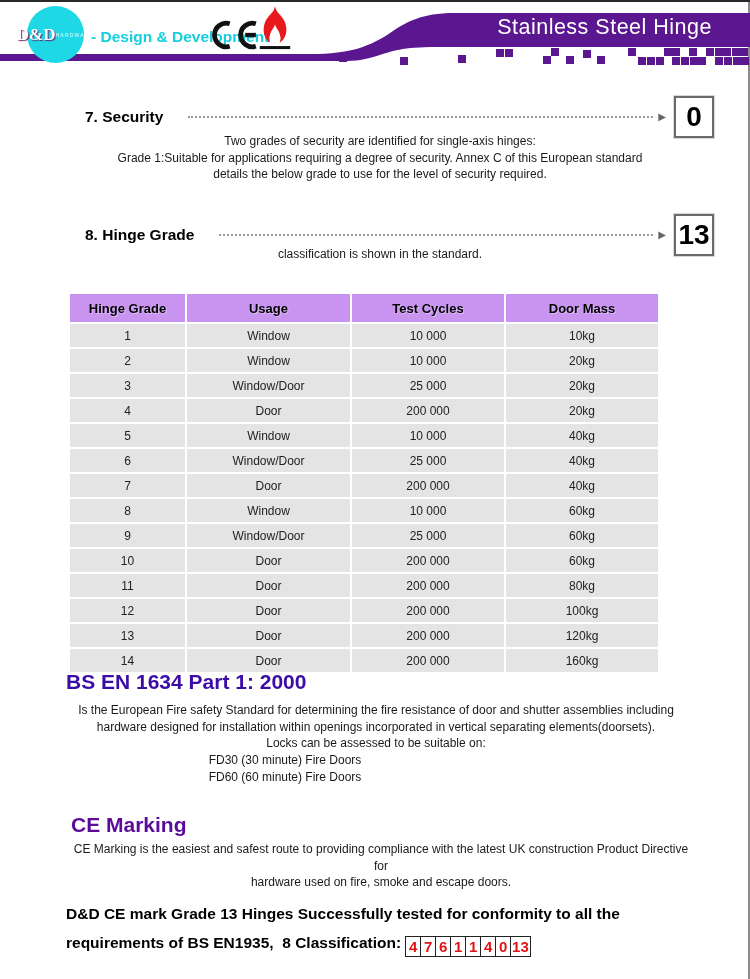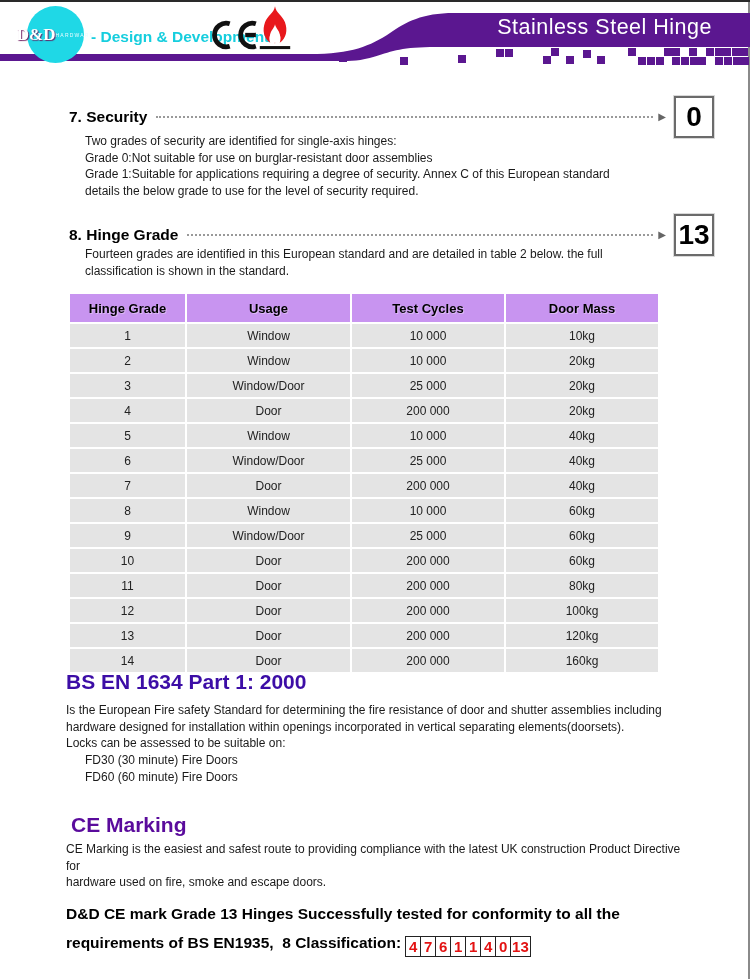--- a/index.html
+++ b/index.html
@@ -22,30 +22,30 @@
     font-family:"Liberation Serif",serif;font-weight:bold;font-size:17px;color:#fff;
     text-shadow:1px 1px 1px rgba(105,20,90,.9);line-height:16px;
   }
   .logo-sub{font-size:5px;letter-spacing:1.2px;color:#eafcff;line-height:6px;}
   .tagline{position:absolute;left:91px;top:28px;color:#16cede;font-weight:bold;font-size:15.5px;}
   .ce-mark{position:absolute;left:210px;top:15px;}
   .flame{position:absolute;left:256px;top:5px;}
   .deco-sq{position:absolute;width:8px;height:8px;background:#5b1790;}
   
   .sec-row{position:absolute;left:68px;right:36px;height:42px;display:flex;align-items:center;}
-  .sec-row h2{font-size:15.5px;margin:1px;white-space:nowrap;color:#000;}
+  .sec-row h2{font-size:15.5px;margin:17px;white-space:nowrap;color:#000;}
   .leader{flex:1;height:0;border-bottom:2px dotted #999;margin:0 5px 0 8px;}
   .arrow{font-size:10px;color:#666;margin-right:8px;line-height:1;}
   .grade-box{
     width:36px;height:38px;border:2px solid #6b6b6b;background:#fff;
     font-size:28px;font-weight:bold;text-align:center;line-height:38px;color:#000;
     box-shadow:0 0 0 1px #d9d9d9;
   }
   .para{position:absolute;font-size:12px;line-height:16.5px;color:#1a1a1a;}
-  .tline{white-space:pre-wrap;}
+  .tline{white-space:pre-wrap;text-align:center;}
   
   .grade-table{
     position:absolute;left:68px;top:292px;width:592px;
     border-collapse:separate;border-spacing:2px;table-layout:fixed;
   }
   .grade-table td{text-align:center;overflow:hidden;}
   .grade-table thead td{
     background:#c894f0;height:26px;font-size:13px;font-weight:bold;color:#000;
     text-shadow:1px 1px 0 rgba(255,255,255,.35);
   }
@@ -125,33 +125,31 @@
   <div class="banner-title">Stainless Steel Hinge</div>
 
   <div class="sec-row" style="top:96px;">
     <h2>7. Security</h2>
     <div class="leader"></div>
     <span class="arrow">▶</span>
     <div class="grade-box">0</div>
   </div>
   <div class="para" style="left:85px;top:133px;width:590px;">
       <div class="tline">Two grades of security are identified for single-axis hinges:</div>
-      <div class="tline">Grade 0:Not suitable for use on burglar-resistant door assemblies</div>
       <div class="tline">Grade 1:Suitable for applications requiring a degree of security. Annex C of this European standard</div>
       <div class="tline">details the below grade to use for the level of security required.</div>
     </div>
 
   <div class="sec-row" style="top:214px;">
     <h2>8. Hinge Grade</h2>
     <div class="leader"></div>
     <span class="arrow">▶</span>
     <div class="grade-box">13</div>
   </div>
   <div class="para" style="left:85px;top:246px;width:590px;">
-      <div class="tline">Fourteen grades are identified in this European standard and are detailed in table 2 below. the full</div>
       <div class="tline">classification is shown in the standard.</div>
     </div>
 
   <table class="grade-table">
     <colgroup>
       <col class="col-grade">
         <col class="col-usage">
         <col class="col-cycles">
         <col class="col-mass">
     </colgroup>

